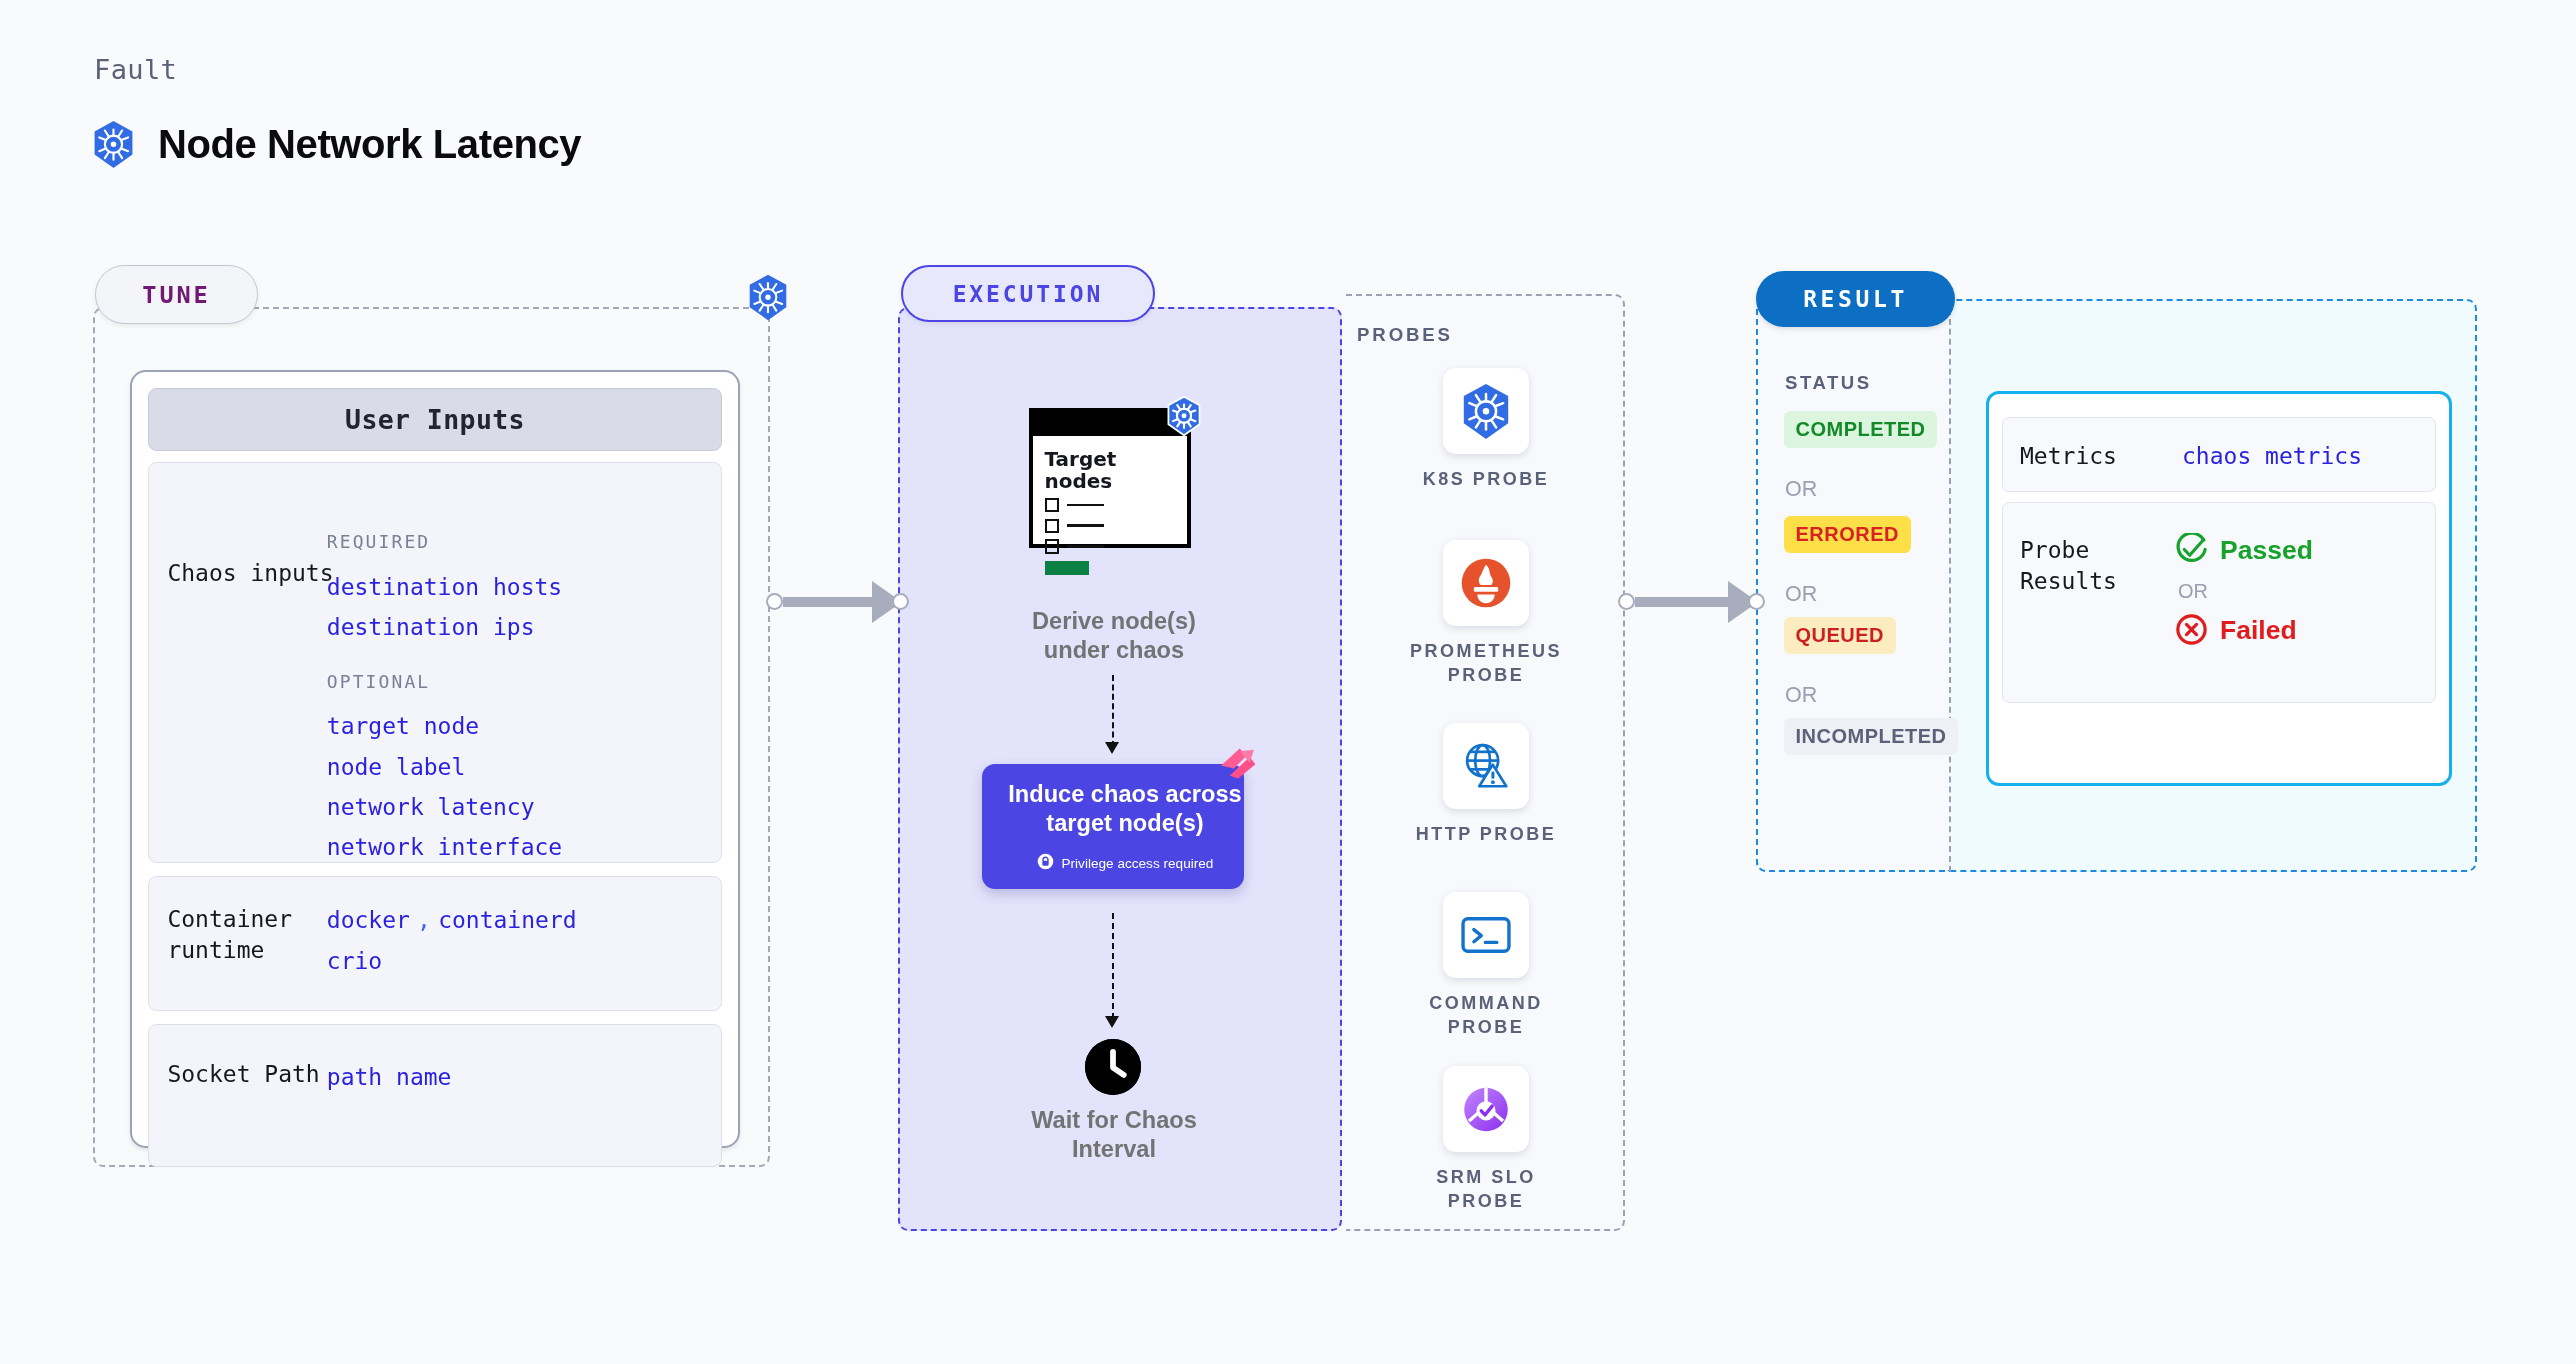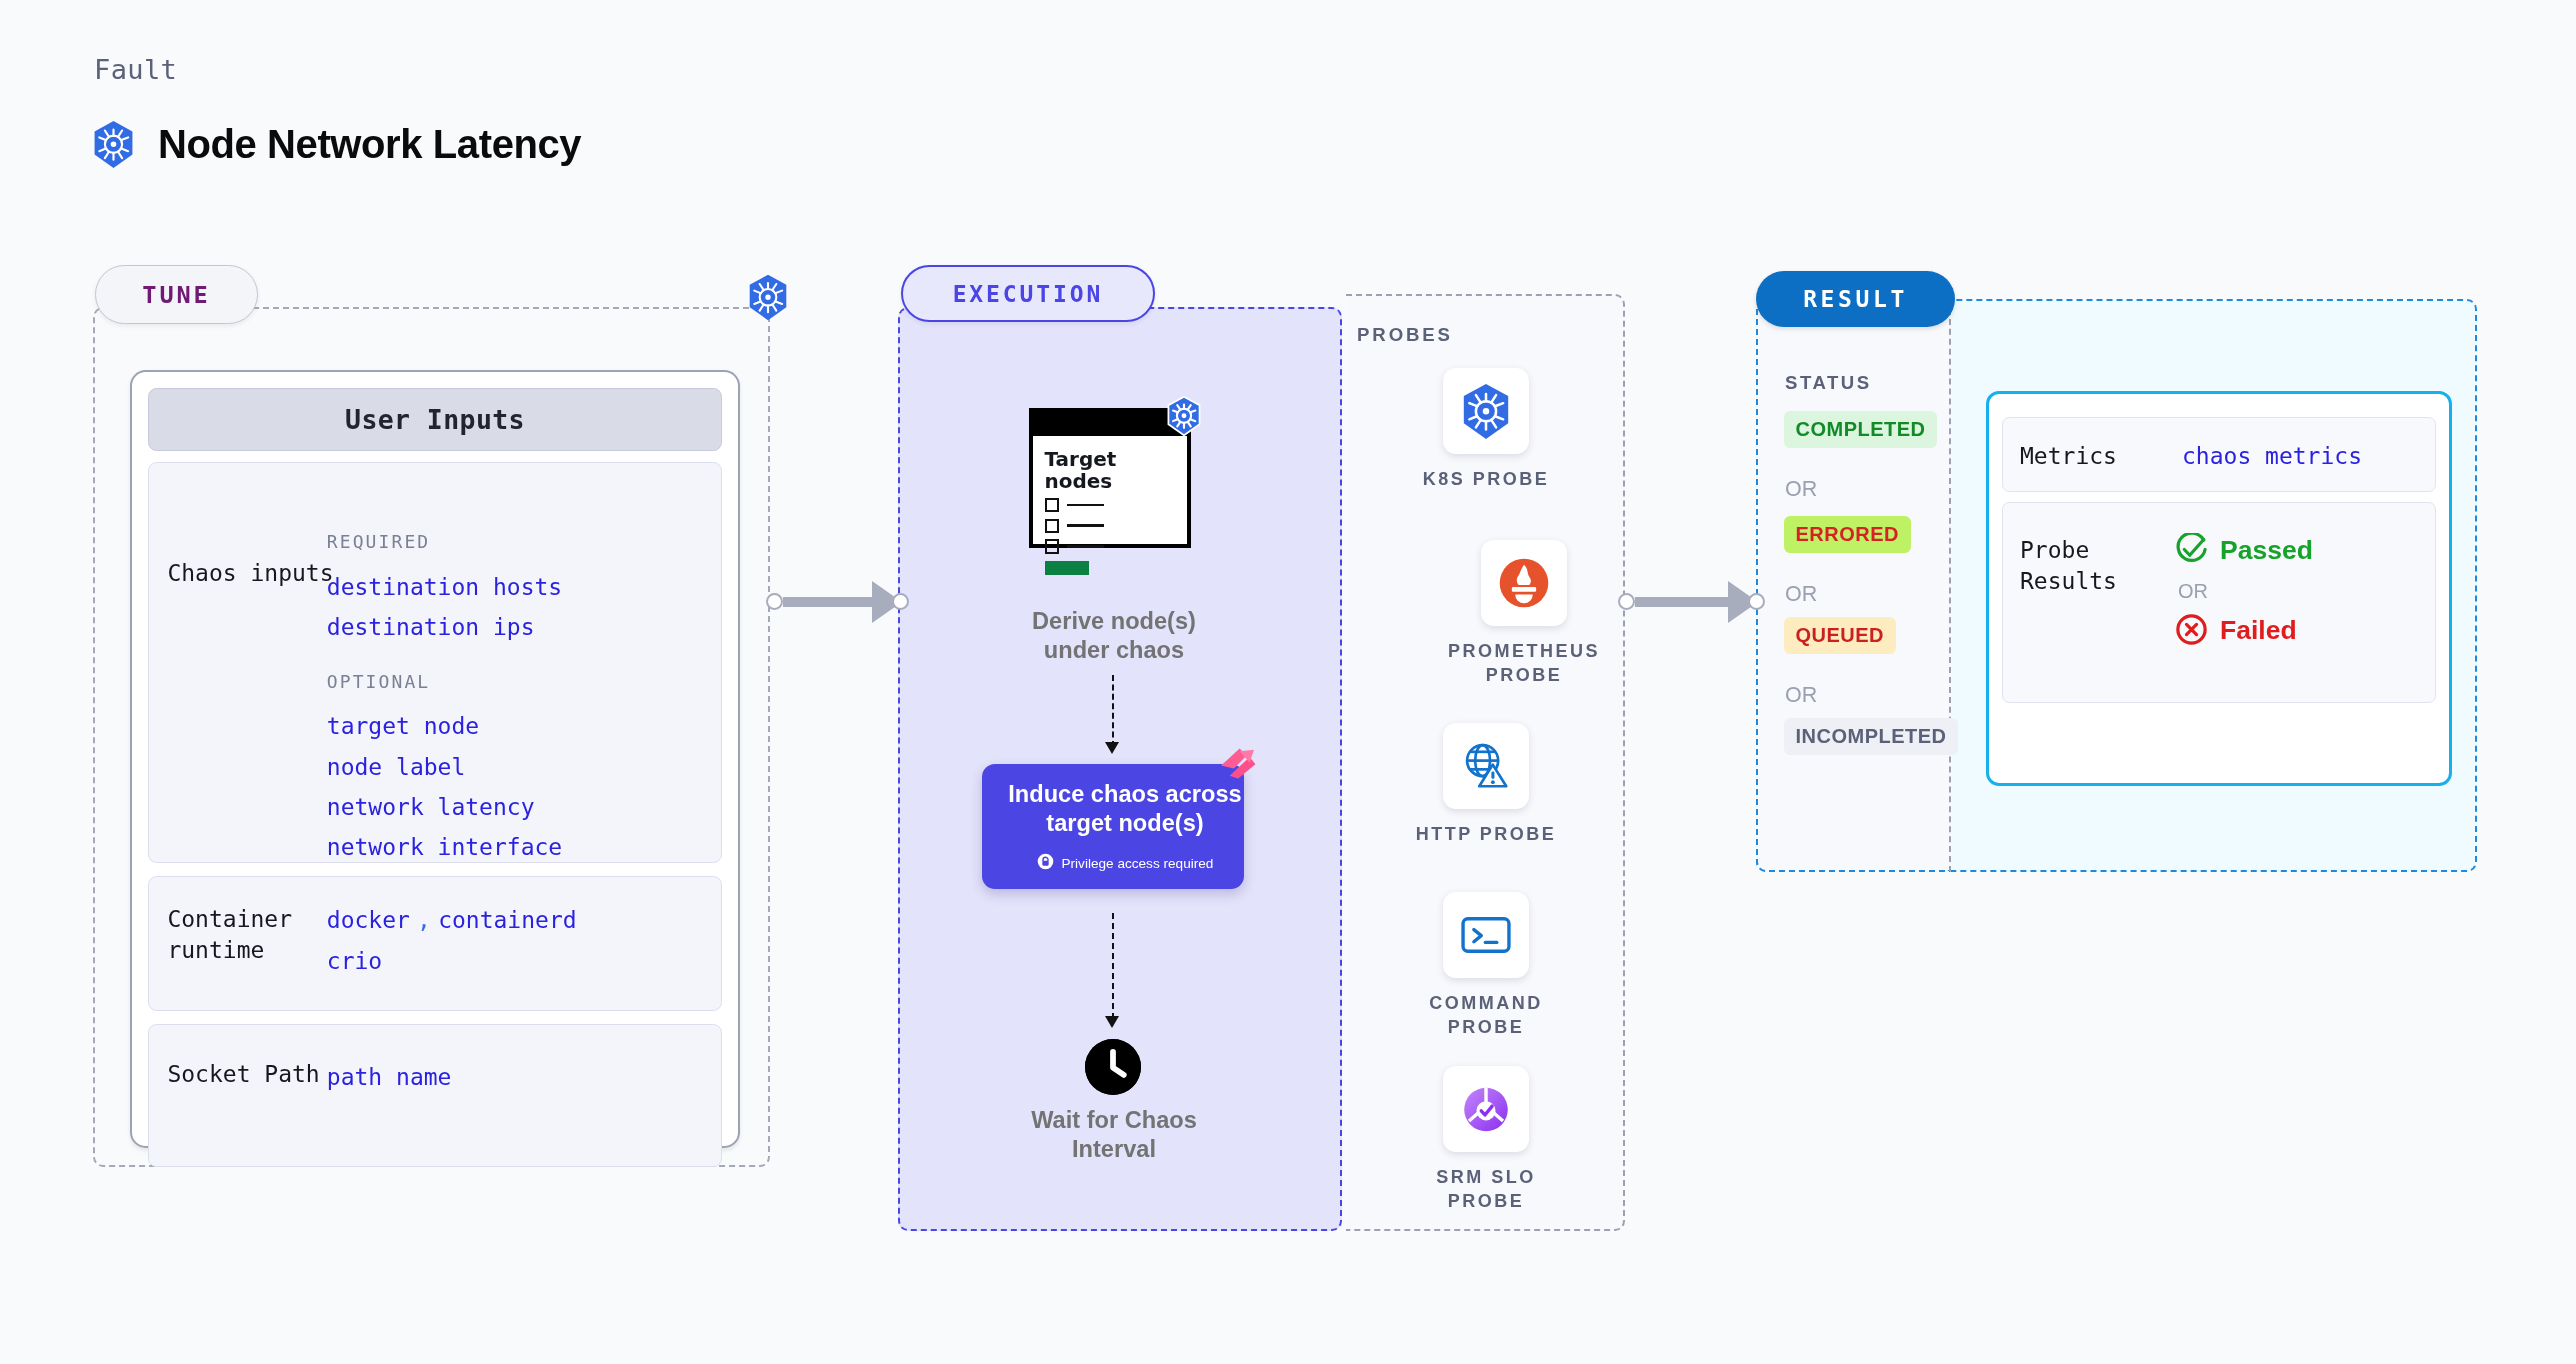--- a/index.html
+++ b/index.html
@@ -434,21 +434,21 @@
           <line x1="30" y1="88" x2="39" y2="74"></line>
             <line x1="61" y1="38" x2="70" y2="24"></line>
           <line x1="70" y1="88" x2="61" y2="74"></line>
             <line x1="39" y1="38" x2="30" y2="24"></line>
         </g>
       </svg>
     </div>
     <div class="probe-cap" style="white-space:pre-line;">K8S PROBE</div>
   </div>
 
-  <div class="probe-item" style="top:540px;margin-left:38px;">
+  <div class="probe-item" style="top:540px;">
     <div class="probe-tile">
       <svg width="54" height="54" viewBox="0 0 80 80">
         <circle cx="40" cy="40" r="36" fill="#e6522c"></circle>
         <path d="M40 13c7 7 4 12 8 18 3 4 3 8 0 12H32c-4-5-3-10 0-14 2-3 3-9 8-16z" fill="#fff"></path>
         <rect x="22" y="46" width="36" height="7" rx="2" fill="#fff"></rect>
         <path d="M27 57h26a13 13 0 01-26 0z" fill="#fff"></path>
       </svg>
     </div>
     <div class="probe-cap" style="white-space:pre-line;">PROMETHEUS
 PROBE</div>
@@ -511,21 +511,21 @@
   </div>
 
   <div class="dashed-panel" id="result-outer"></div>
   <div class="dashed-panel" id="result-status-col"></div>
   <div class="pill" id="result-pill">RESULT</div>
 
   <div class="status-head">STATUS</div>
 
   <div class="badge" style="top:411px; background:#dcf5df; color:#128a28;">COMPLETED</div>
   <div class="or-text" style="top:477px;">OR</div>
-  <div class="badge" style="top:516px; background:#bef264; color:#d62222;">ERRORED</div>
+  <div class="badge" style="top:516px; background:#fde047; color:#d62222;">ERRORED</div>
   <div class="or-text" style="top:582px;">OR</div>
   <div class="badge" style="top:617px; background:#fdecbf; color:#cc2020;">QUEUED</div>
   <div class="or-text" style="top:683px;">OR</div>
   <div class="badge" style="top:718px; background:#eef0f5; color:#5b6178;">INCOMPLETED</div>
 
   <div class="output-card">
 
     <div class="out-sub out-metrics">
       <div class="out-label" style="left:17px; top:23px;">Metrics</div>
       <div class="out-label" style="left:179px; top:23px; color:#2a22e0;">chaos metrics</div>

